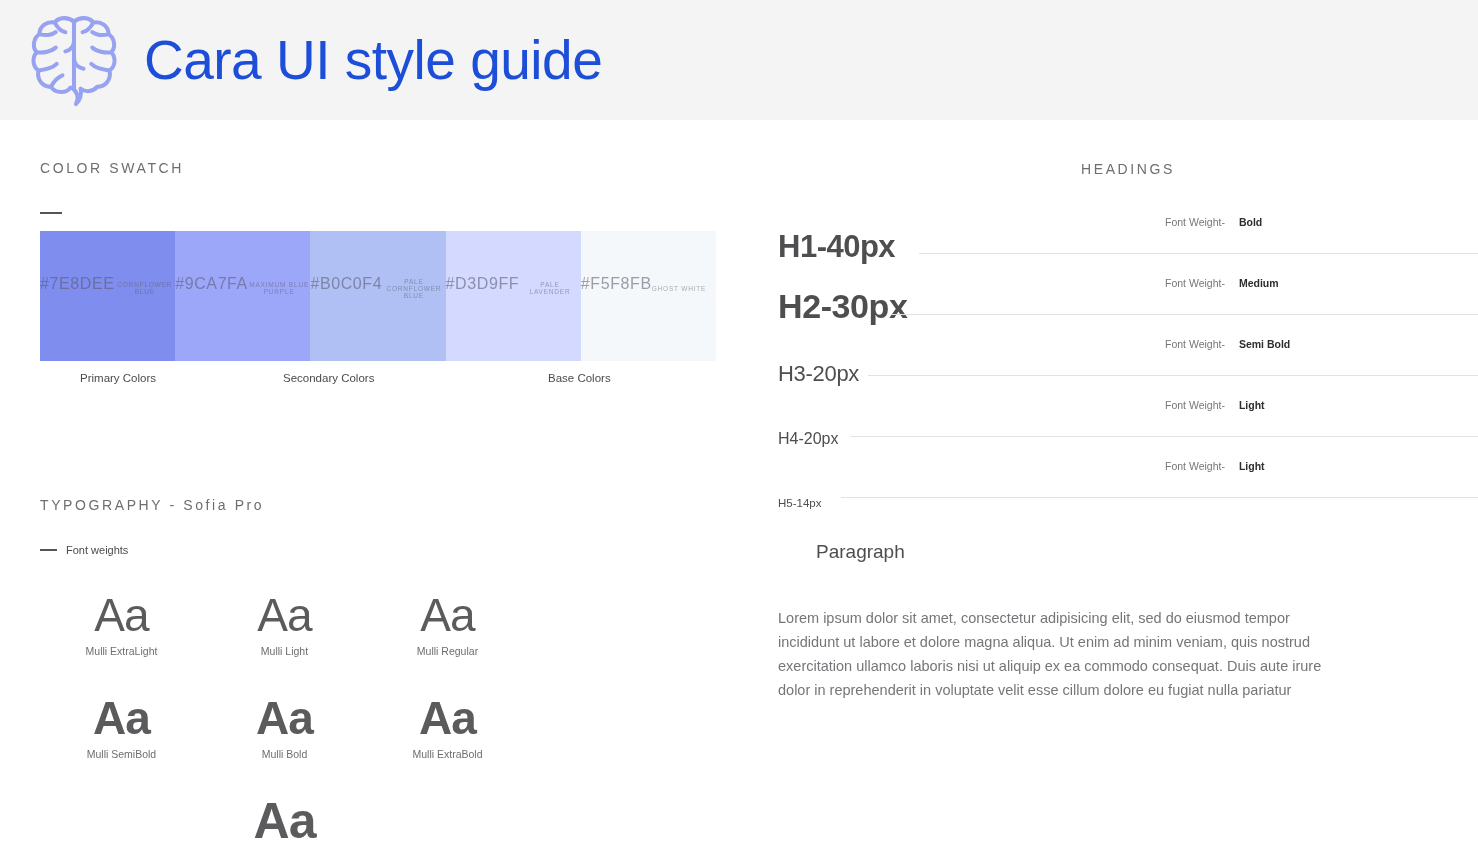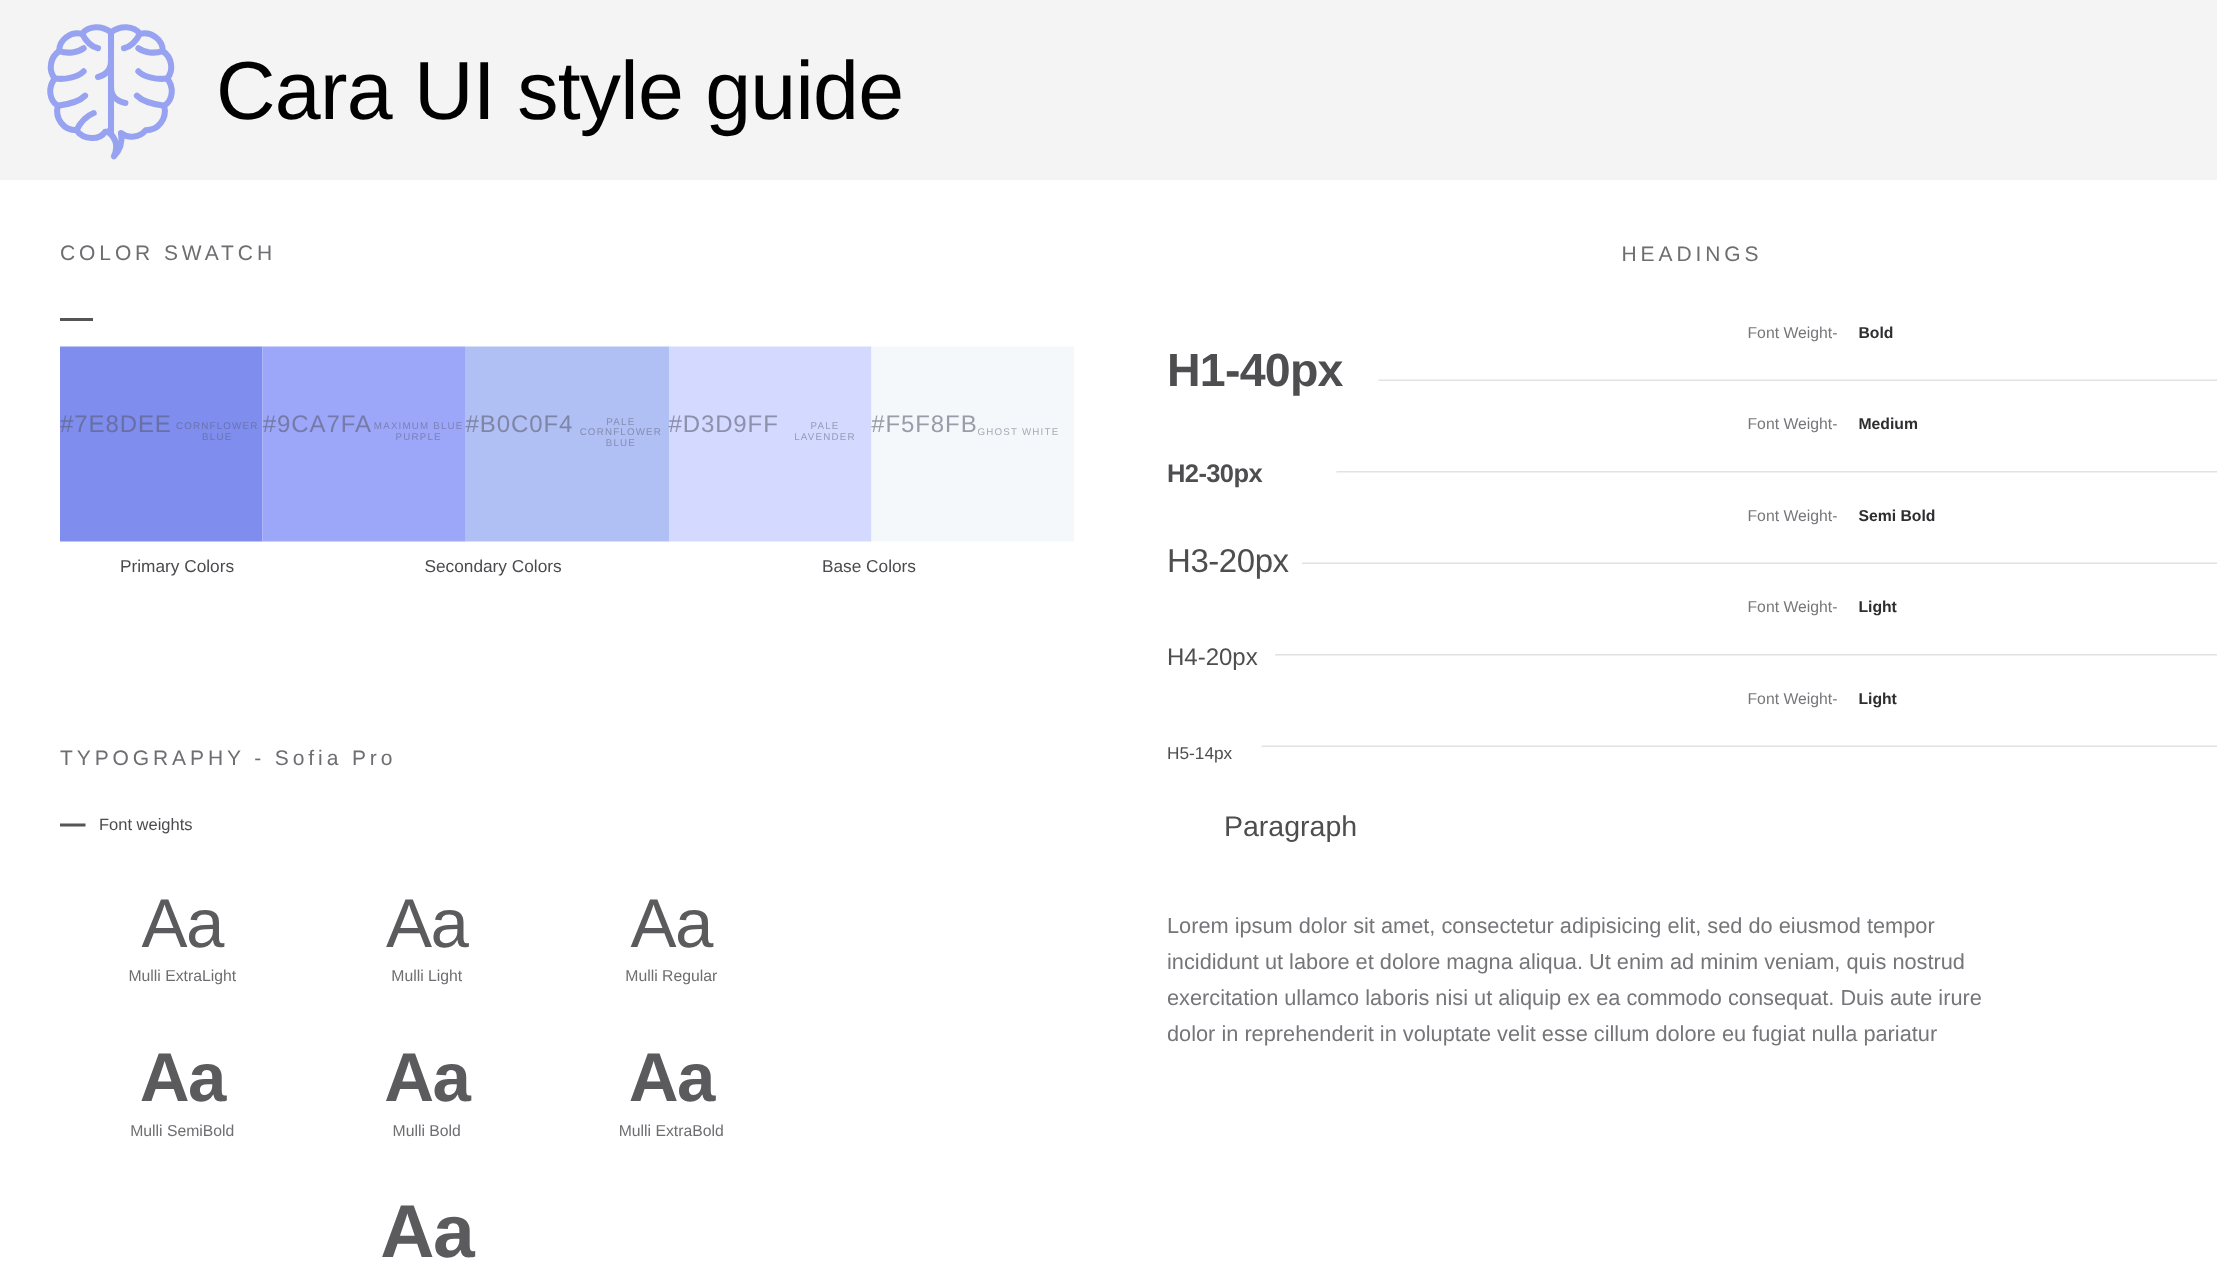--- a/index.html
+++ b/index.html
@@ -19,21 +19,21 @@
     background: #f4f4f4;
     display: flex;
     align-items: center;
     padding-left: 26px;
     gap: 22px;
   }
   .logo-icon { width: 96px; height: 96px; flex: none; display: block; }
   .app-title {
     font-size: 55px;
     font-weight: 400;
-    color: #000000;
+    color: #1d4ed8;
     letter-spacing: -0.5px;
     line-height: 1;
   }
 
   
   .body-wrap {
     display: flex;
     height: 725px;
     background: #ffffff;
   }
@@ -175,21 +175,21 @@
     background: #e2e2e4;
   }
   .heading-row .label {
     position: absolute;
     left: 0;
     bottom: 4px;
     color: #4e4e50;
     white-space: nowrap;
   }
   .h1-label { font-size: 31px; font-weight: 700; letter-spacing: -0.5px; }
-  .h2-label { font-size: 17px; font-weight: 600; letter-spacing: -0.4px; }
+  .h2-label { font-size: 34px; font-weight: 600; letter-spacing: -0.4px; }
   .h3-label { font-size: 22px; font-weight: 400; letter-spacing: -0.3px; }
   .h4-label { font-size: 16px; font-weight: 300; }
   .h5-label { font-size: 11.5px; font-weight: 300; }
 
   .r1 .rule { left: 141px; }
   .r2 .rule { left: 113px; }
   .r3 .rule { left: 90px; }
   .r4 .rule { left: 72px; }
   .r5 .rule { left: 63px; }
 

